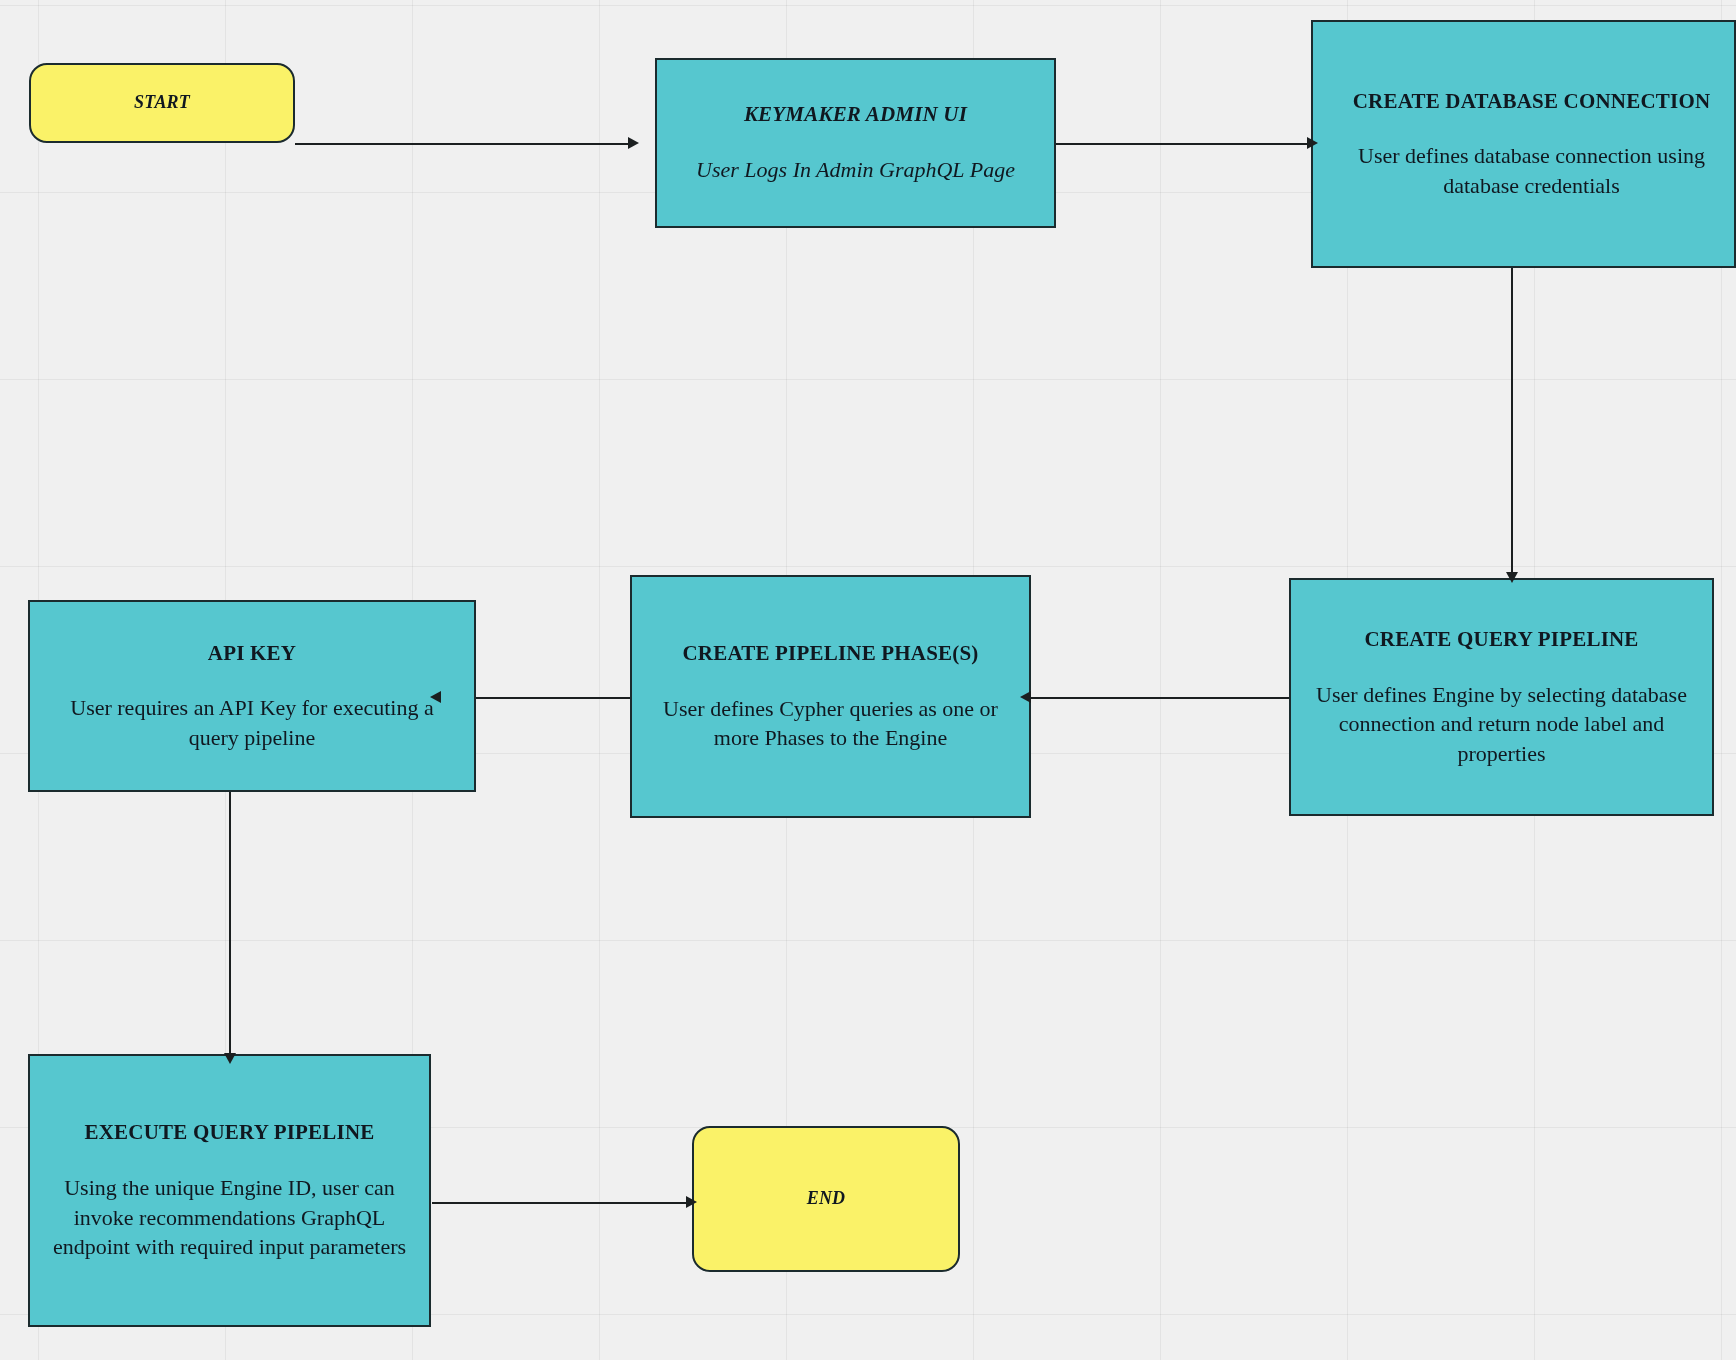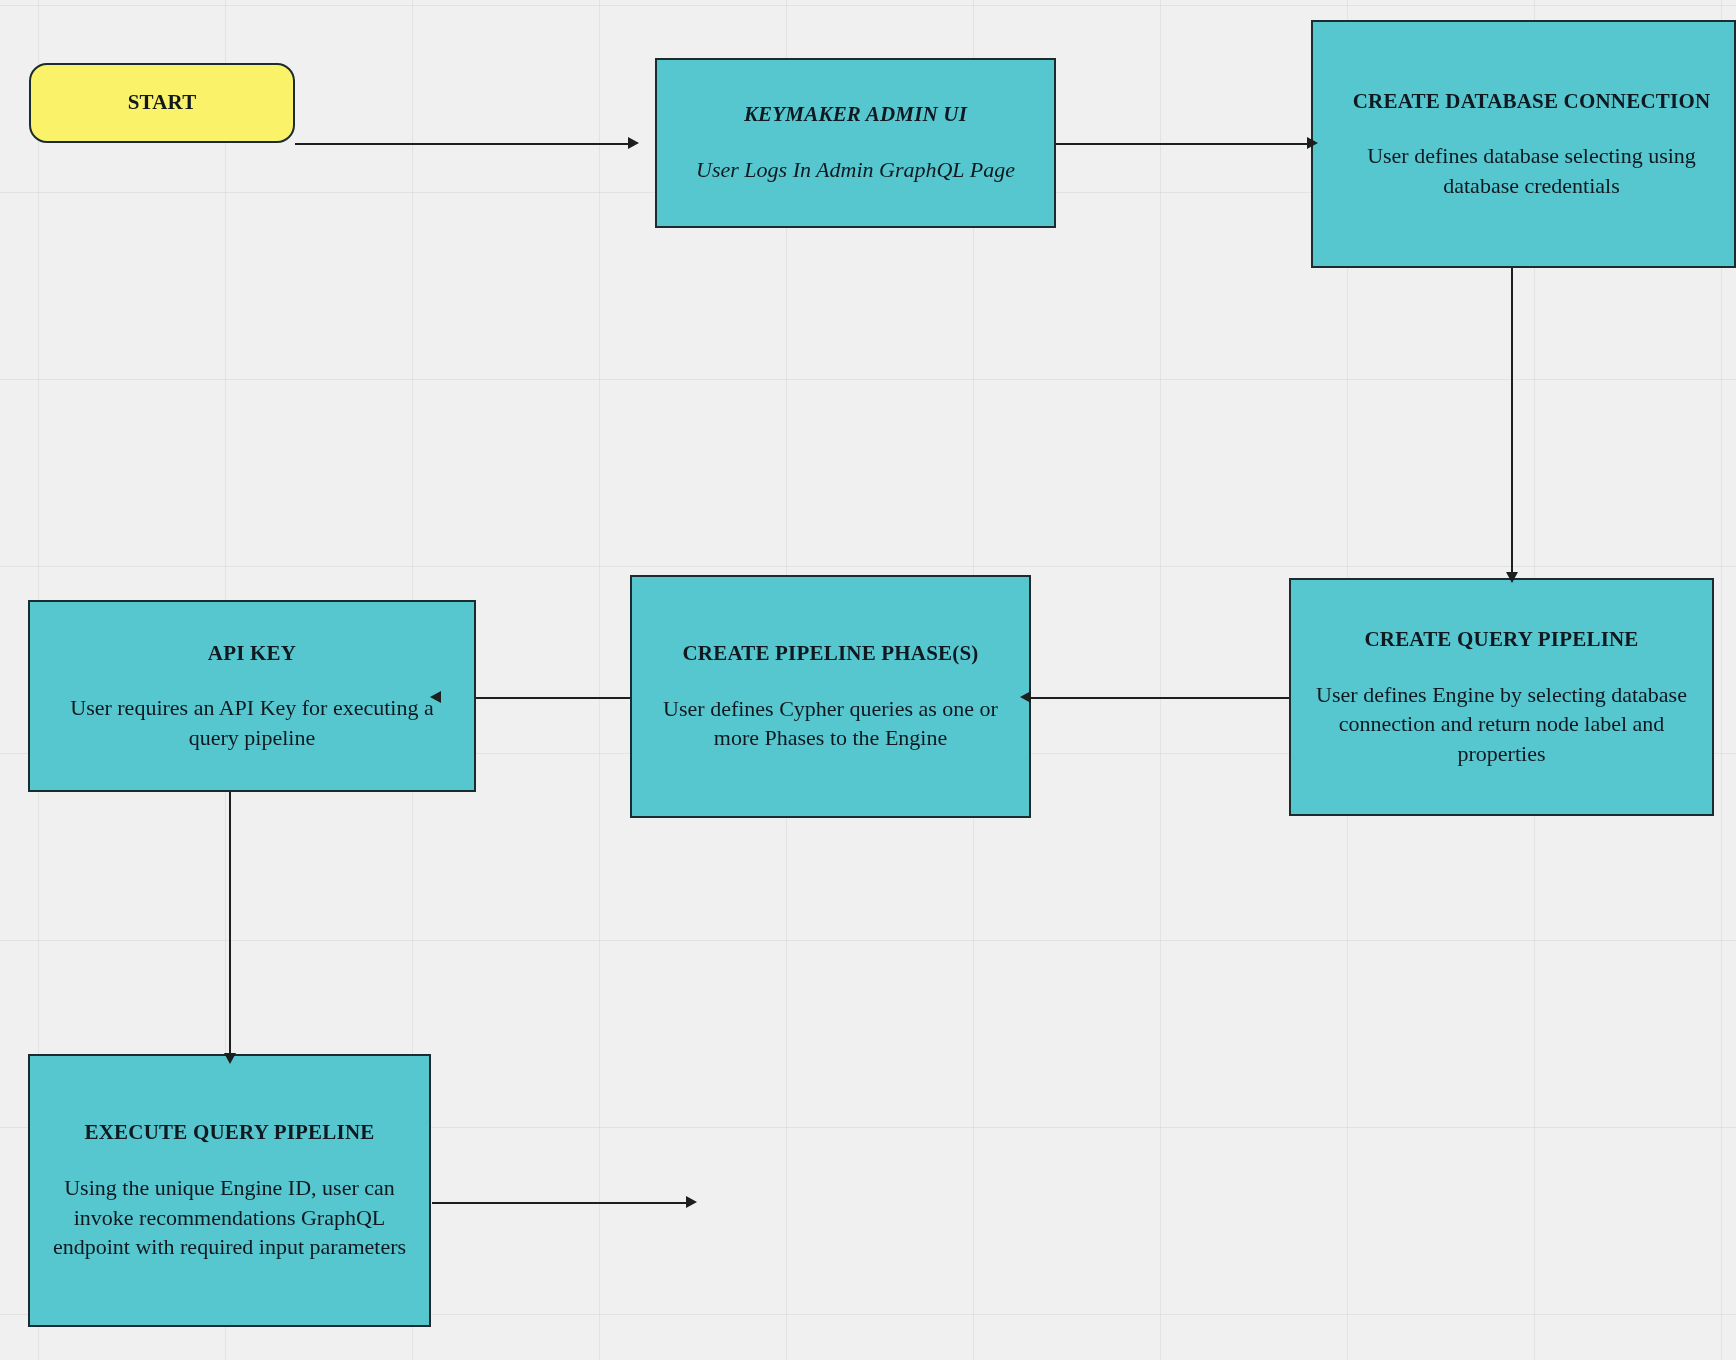--- a/index.html
+++ b/index.html
@@ -49,22 +49,23 @@
     padding: 0 10px;
   }
   .node .body {
     font-weight: normal;
     font-size: 22px;
     line-height: 1.34;
     padding: 0 16px;
     margin-top: 26px;
   }
   .node.terminal .title {
-    font-size: 21px;
+    font-size: 18px;
     margin: 0;
+    font-style: italic;
   }
   .node .body:empty { display: none; margin: 0; }
 
   
   .edge {
     position: absolute;
     background: #1b1f20;
     z-index: 2;
   }
   .edge.h { height: 2px; }
@@ -122,21 +123,21 @@
     <div class="title">START</div>
   </div>
 
   <div class="node process" style="left:655px; top:58px; width:401px; height:170px;font-style:italic;">
     <div class="title">KEYMAKER ADMIN UI</div>
     <div class="body">User Logs In Admin GraphQL Page</div>
   </div>
 
   <div class="node process" style="left:1311px; top:20px; width:425px; height:248px;padding-left:16px;">
     <div class="title">CREATE DATABASE CONNECTION</div>
-    <div class="body">User defines database selecting using database credentials</div>
+    <div class="body">User defines database connection using database credentials</div>
   </div>
 
   <div class="node process" style="left:1249px; top:578px; width:425px; height:238px;margin-left:40px;">
     <div class="title">CREATE QUERY PIPELINE</div>
     <div class="body">User defines Engine by selecting database connection and return node label and properties</div>
   </div>
 
   <div class="node process" style="left:630px; top:575px; width:401px; height:243px;justify-content:center;">
     <div class="title">CREATE PIPELINE PHASE(S)</div>
     <div class="body">User defines Cypher queries as one or more Phases to the Engine</div>
@@ -145,14 +146,17 @@
   <div class="node process" style="left:28px; top:600px; width:448px; height:192px;">
     <div class="title">API KEY</div>
     <div class="body">User requires an API Key for executing a query pipeline</div>
   </div>
 
   <div class="node process" style="left:28px; top:1054px; width:403px; height:273px;">
     <div class="title">EXECUTE QUERY PIPELINE</div>
     <div class="body">Using the unique Engine ID, user can invoke recommendations GraphQL endpoint with required input parameters</div>
   </div>
 
+  <div class="node terminal" style="left:692px; top:1126px; width:268px; height:146px;">
+    <div class="title">END</div>
+  </div>
 
 </div>
 
 </body></html>

